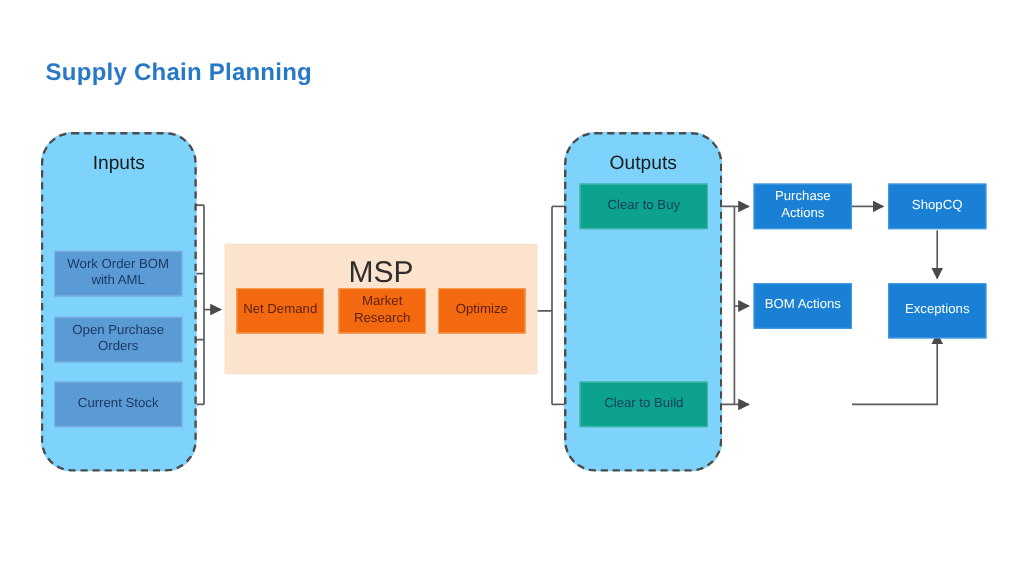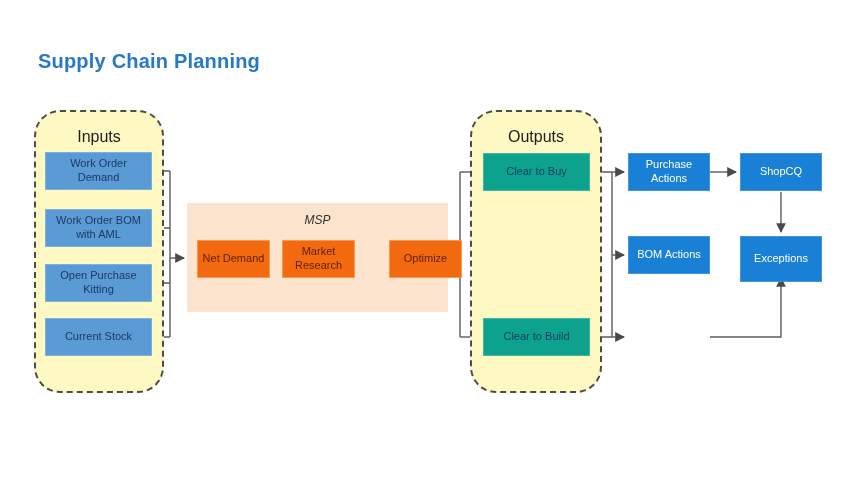--- a/index.html
+++ b/index.html
@@ -5,38 +5,38 @@
   html,body{margin:0;padding:0;background:#ffffff;}
   #stage{
     position:relative;width:855px;height:480px;background:#ffffff;overflow:hidden;
     font-family:"Liberation Sans",sans-serif;
   }
   #page-title{
     position:absolute;left:38px;top:50px;font-size:20px;font-weight:700;color:#2878C8;
     letter-spacing:.2px;
   }
   .container-dashed{
-    position:absolute;background:#fef9c3;border:2px dashed #4C4C4C;border-radius:26px;
+    position:absolute;background:#7dd3fc;border:2px dashed #4C4C4C;border-radius:26px;
     box-sizing:border-box;
   }
   .container-title{
     position:absolute;left:0;top:16px;width:100%;text-align:center;
     font-size:16px;color:#1d1d1d;
   }
   .node{
     position:absolute;display:flex;align-items:center;justify-content:center;
     text-align:center;font-size:11px;line-height:1.25;box-sizing:border-box;
     padding:2px 4px;
   }
   .blue-node{background:#5B9BD5;color:#1D3864;border:1px solid #7FB0E0;}
   .orange-node{background:#F2690F;color:#5E1F0A;border:1px solid #F59B50;}
   .teal-node{background:#0CA28D;color:#143C5E;border:1px solid #43B5A2;}
   .action-node{background:#1980D5;color:#ffffff;border:1px solid #3F97DE;}
   .msp-panel{position:absolute;left:187px;top:203px;width:261px;height:109px;background:#FBE3CD;}
-  .msp-title{position:absolute;left:0;top:10px;width:100%;text-align:center;font-size:12px;color:#2e2e2e;font-style:italic;}
+  .msp-title{position:absolute;left:0;top:10px;width:100%;text-align:center;font-size:25px;color:#2e2e2e;}
   #connectors{position:absolute;left:0;top:0;pointer-events:none;}
 </style>
 </head>
 <body>
 
 <div id="stage">
 
   <div id="page-title">Supply Chain Planning</div>
 
   <svg id="connectors" width="855" height="480" viewBox="0 0 855 480">
@@ -60,31 +60,30 @@
 
       <path d="M710 172 H736" marker-end="url(#arw)"></path>
       <path d="M781 192 V232" marker-end="url(#arw)"></path>
       <path d="M710 337 H781 V278" marker-end="url(#arw)"></path>
     </g>
   </svg>
 
   <div class="container-dashed" style="left:34px;top:110px;width:130px;height:283px;">
     <div class="container-title">Inputs</div>
   </div>
-  <div class="node blue-node" style="left:45px;top:152px;width:107px;height:38px;">Work Order Demand</div>
   <div class="node blue-node" style="left:45px;top:209px;width:107px;height:38px;">Work Order BOM with AML</div>
-  <div class="node blue-node" style="left:45px;top:264px;width:107px;height:38px;">Open Purchase Kitting</div>
+  <div class="node blue-node" style="left:45px;top:264px;width:107px;height:38px;">Open Purchase Orders</div>
   <div class="node blue-node" style="left:45px;top:318px;width:107px;height:38px;">Current Stock</div>
 
   <div class="msp-panel">
     <div class="msp-title">MSP</div>
   </div>
   <div class="node orange-node" style="left:197px;top:240px;width:73px;height:38px;">Net Demand</div>
   <div class="node orange-node" style="left:282px;top:240px;width:73px;height:38px;">Market Research</div>
-  <div class="node orange-node" style="left:365px;top:240px;width:73px;height:38px;margin-left:24px;">Optimize</div>
+  <div class="node orange-node" style="left:365px;top:240px;width:73px;height:38px;">Optimize</div>
 
   <div class="container-dashed" style="left:470px;top:110px;width:132px;height:283px;">
     <div class="container-title">Outputs</div>
   </div>
   <div class="node teal-node" style="left:483px;top:153px;width:107px;height:38px;">Clear to Buy</div>
   <div class="node teal-node" style="left:483px;top:318px;width:107px;height:38px;">Clear to Build</div>
 
   <div class="node action-node" style="left:628px;top:153px;width:82px;height:38px;">Purchase Actions</div>
   <div class="node action-node" style="left:740px;top:153px;width:82px;height:38px;">ShopCQ</div>
   <div class="node action-node" style="left:628px;top:236px;width:82px;height:38px;">BOM Actions</div>

